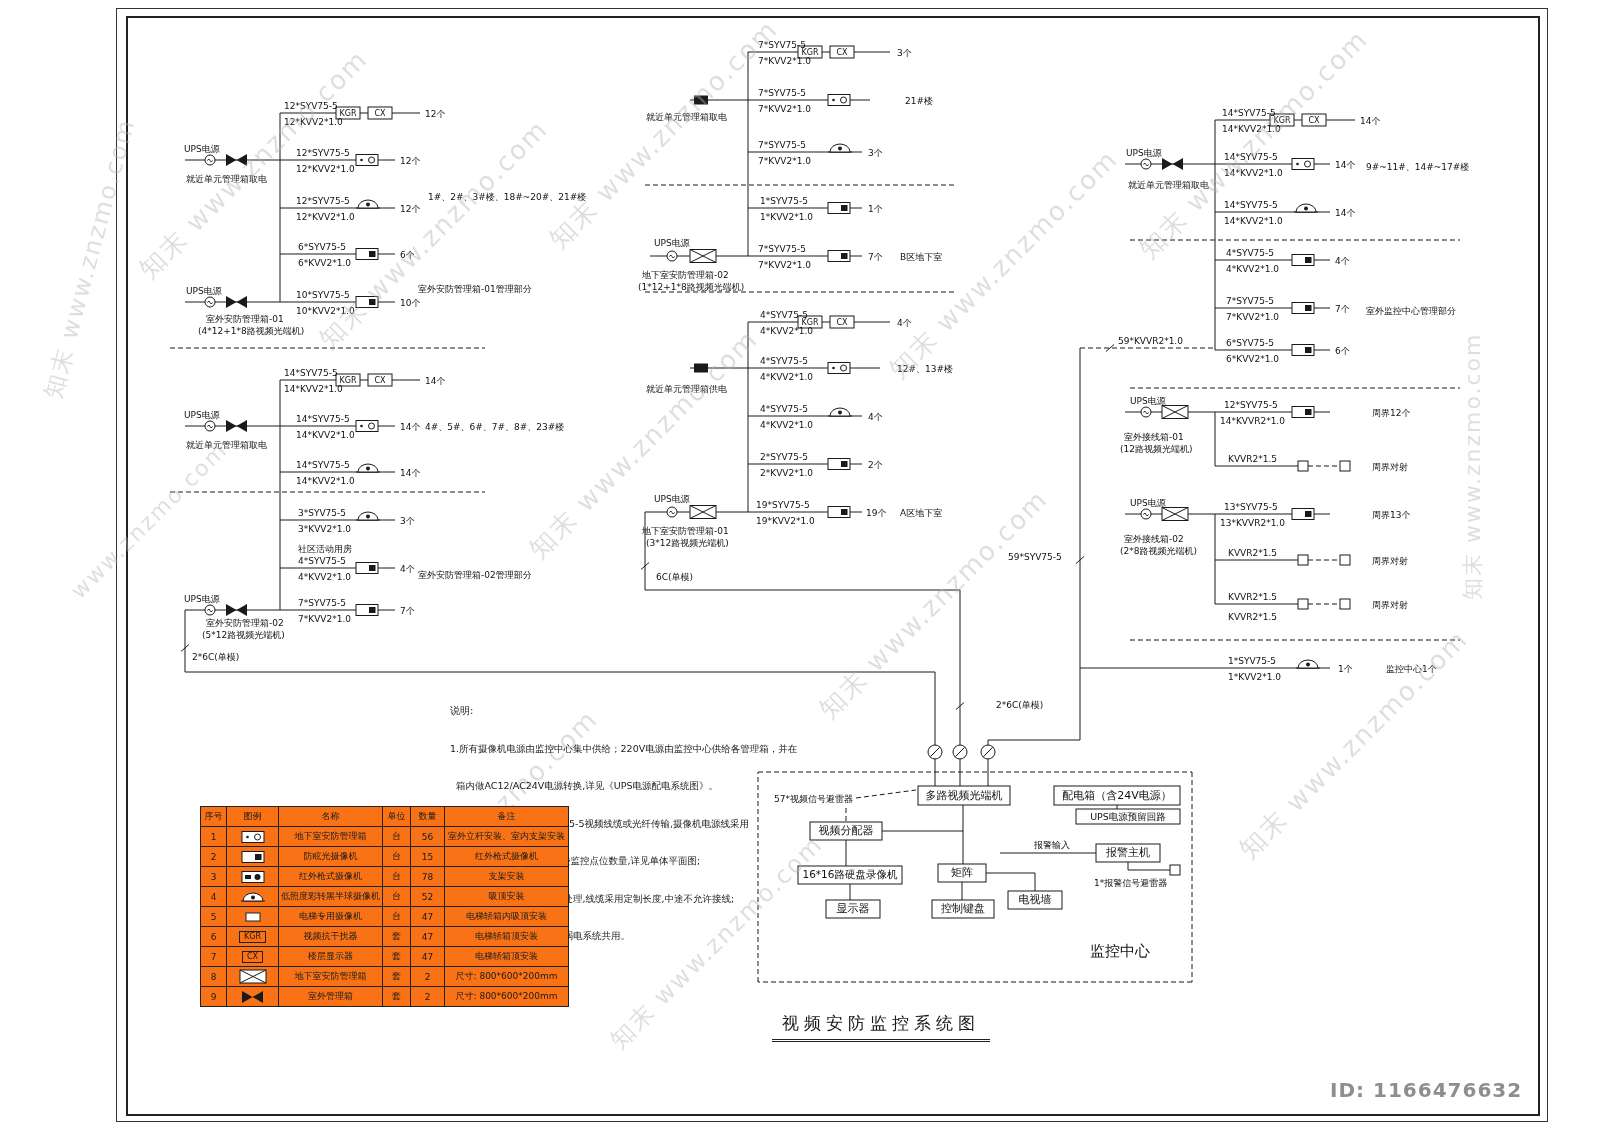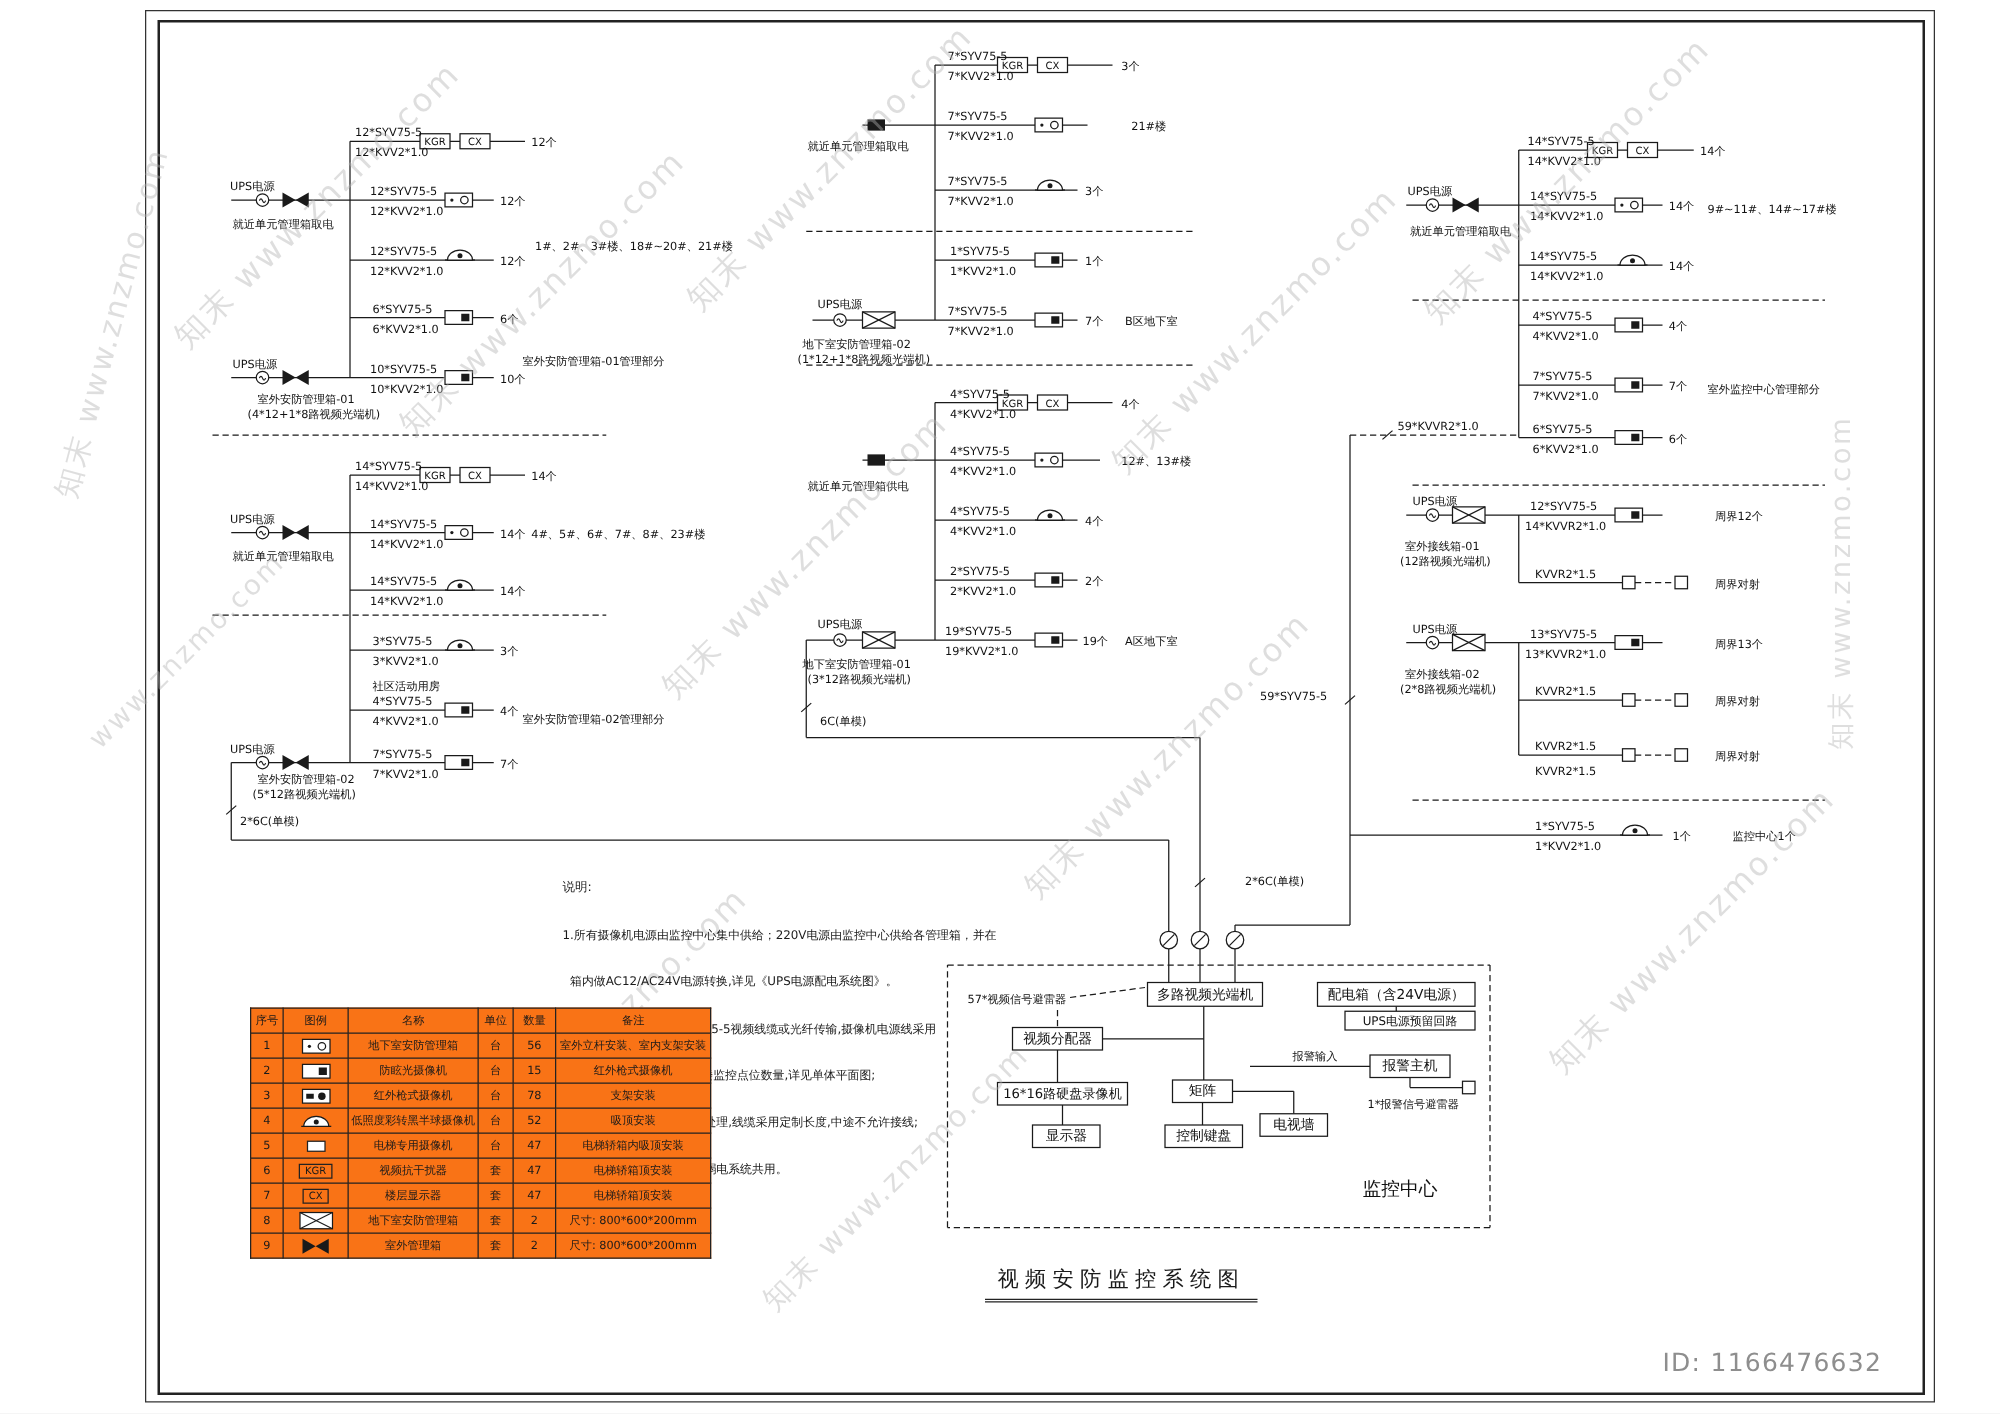--- a/index.html
+++ b/index.html
@@ -18,25 +18,25 @@
   #diagram .f{fill:#1a1a1a;stroke:none;}
   #diagram .wm{fill:#b3b3b3;opacity:.42;letter-spacing:2px;}
   .notes{position:absolute;left:450px;top:680px;width:320px;font-size:9.5px;line-height:12.5px;white-space:pre;}
   .notes .h{font-size:10px;}
   table.legend{position:absolute;left:200px;top:806px;border-collapse:collapse;table-layout:fixed;
                font-size:9px;text-align:center;background:#f97316;}
   table.legend th,table.legend td{border:1px solid #222;padding:0 2px;height:19px;overflow:hidden;
                white-space:nowrap;font-weight:normal;}
   .chipbox{display:inline-block;border:1px solid #222;font-size:8px;padding:0 4px;line-height:10px;}
   .licon{vertical-align:middle;}
-  .title{position:absolute;left:788px;top:1012px;font-size:17px;letter-spacing:5px;
+  .title{position:absolute;left:772px;top:1012px;font-size:17px;letter-spacing:5px;
          border-bottom:3px double #222;padding:0 10px 4px;}
   .logo{position:absolute;left:1362px;top:948px;font-size:66px;font-weight:bold;color:#8f8f8f;
         letter-spacing:6px;opacity:.9;}
-  .idlabel{position:absolute;left:1330px;top:1078px;font-size:20px;color:#8e8e8e;letter-spacing:1px;}
+  .idlabel{position:absolute;left:1330px;top:1078px;font-size:20px;color:#8e8e8e;letter-spacing:1px;font-weight:bold;}
 </style>
 </head>
 <body>
 
 <div id="canvas">
   <div class="frame-outer"></div>
   <div class="frame-inner"></div>
 
   <svg id="diagram" width="1600" height="1131" viewBox="0 0 1600 1131">
     <defs>

